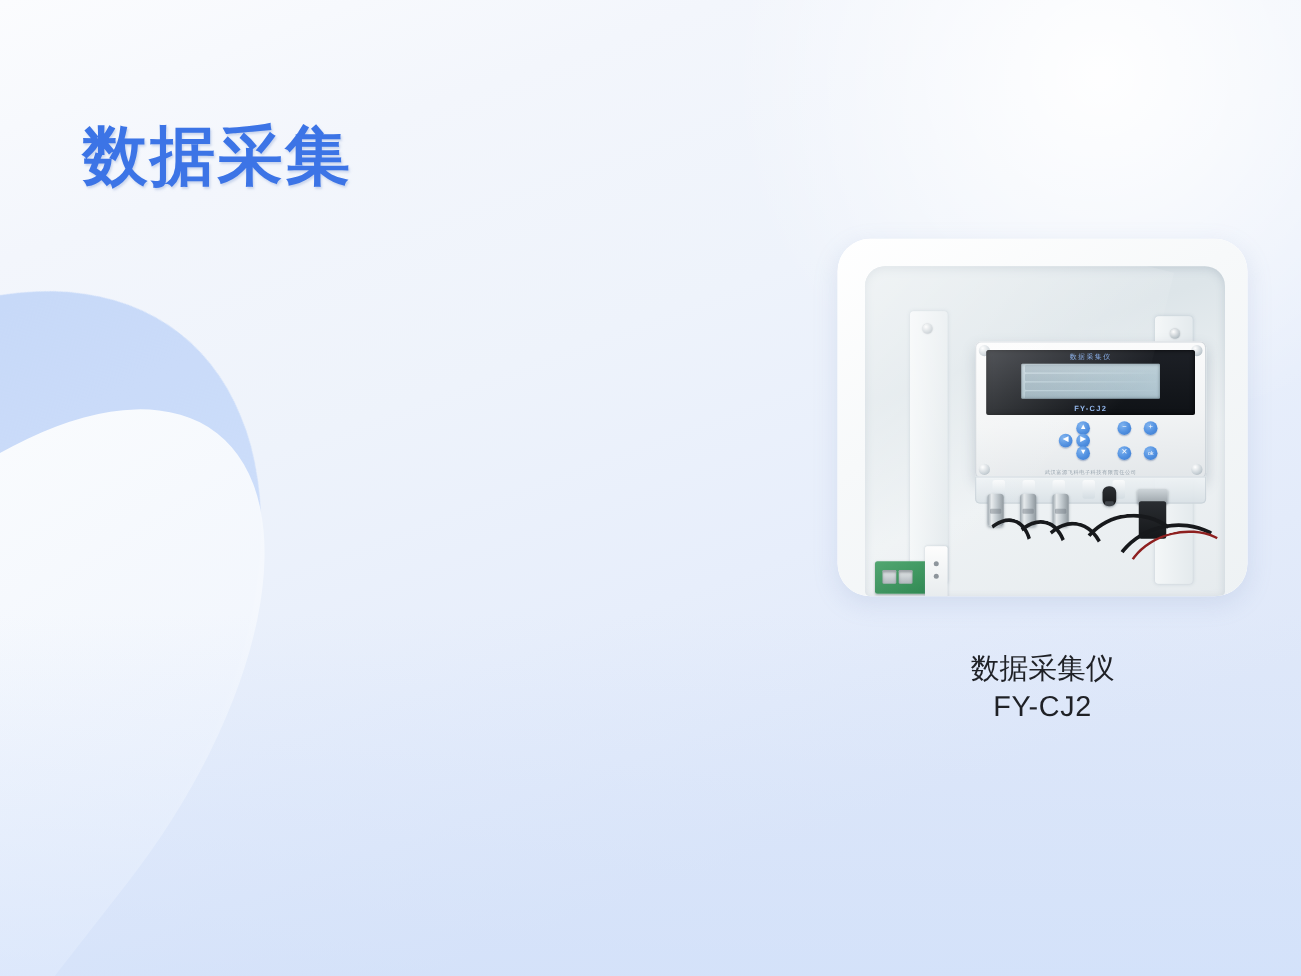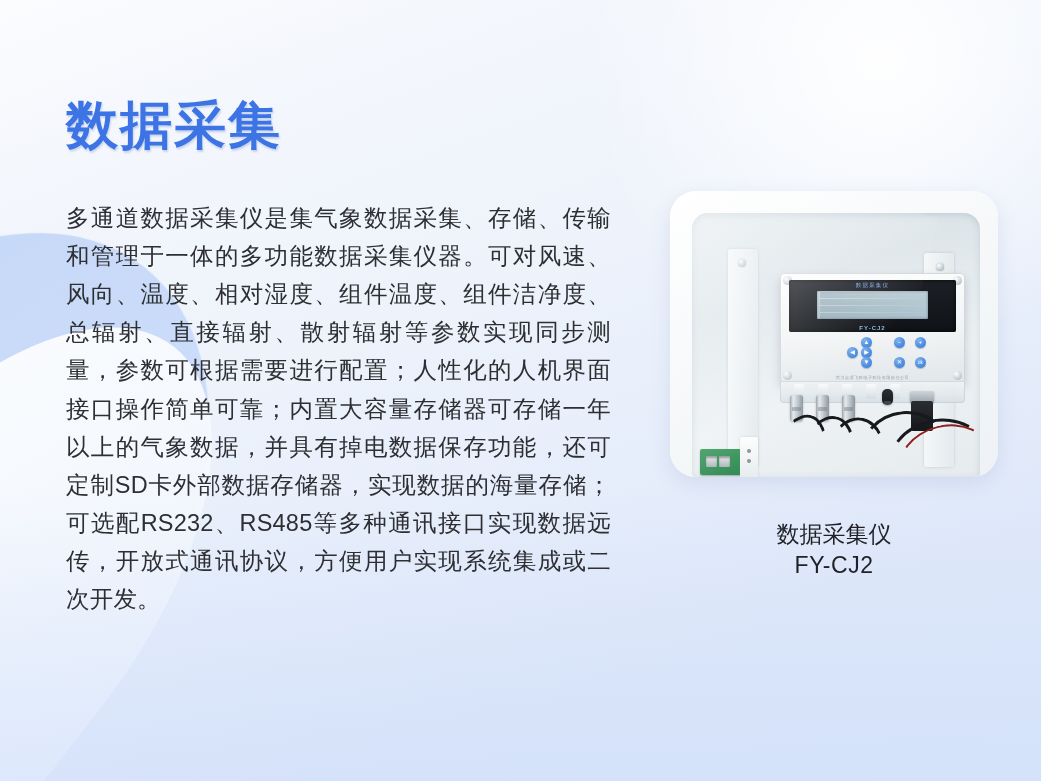--- a/index.html
+++ b/index.html
@@ -348,21 +348,20 @@
   <div class="bg-layer">
     <div class="bg-corner-glow"></div>
     <div class="bg-band-a"></div>
     <div class="bg-band-b"></div>
     <div class="bg-band-c"></div>
     <div class="bg-bottom-tint"></div>
   </div>
 
   <div class="left-col">
     <h1 class="page-title">数据采集</h1>
-    <p class="body-copy">多通道数据采集仪是集气象数据采集、存储、传输和管理于一体的多功能数据采集仪器。可对风速、风向、温度、相对湿度、组件温度、组件洁净度、总辐射、直接辐射、散射辐射等参数实现同步测量，参数可根据需要进行配置；人性化的人机界面接口操作简单可靠；内置大容量存储器可存储一年以上的气象数据，并具有掉电数据保存功能，还可定制SD卡外部数据存储器，实现数据的海量存储；可选配RS232、RS485等多种通讯接口实现数据远传，开放式通讯协议，方便用户实现系统集成或二次开发。</p>
   </div>
 
   <figure class="product-figure" style="margin:0;">
     <div class="photo-frame">
       <div class="enclosure"></div>
       <div class="cavity">
 
         <div class="rail left"></div>
         <div class="rail right"></div>
         <div class="screw" style="left:46px;top:46px;"></div>

